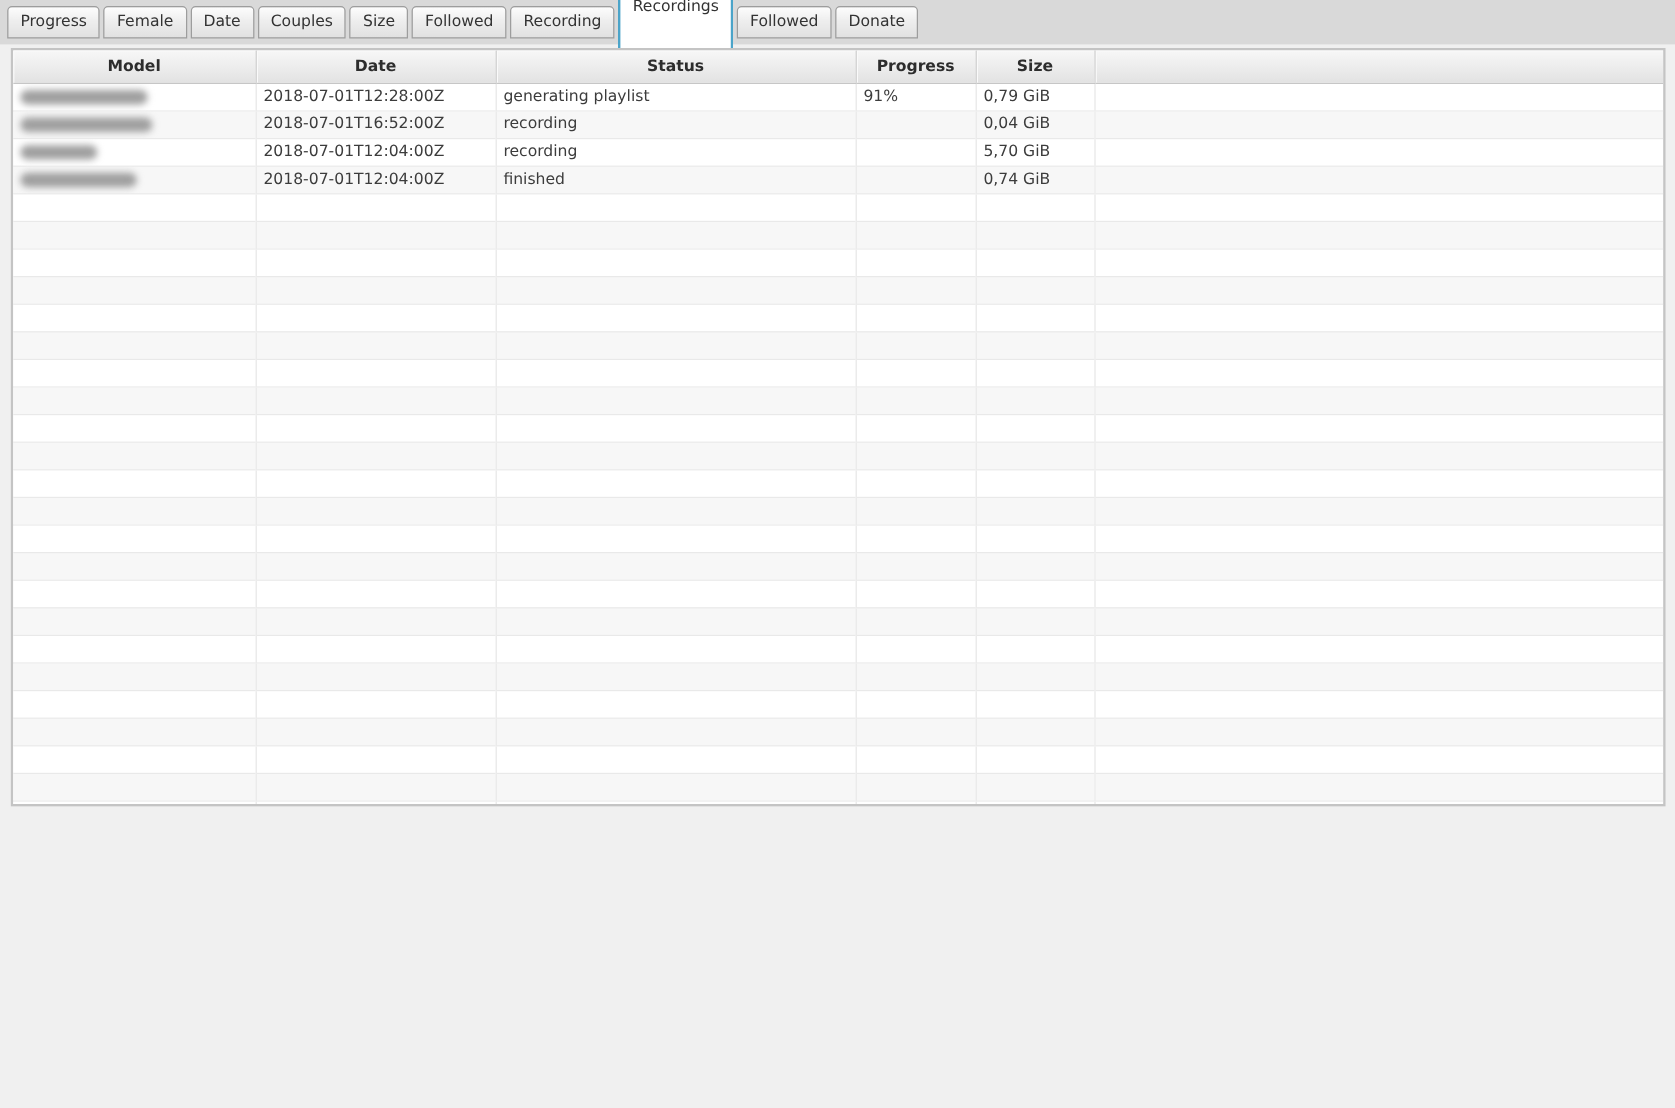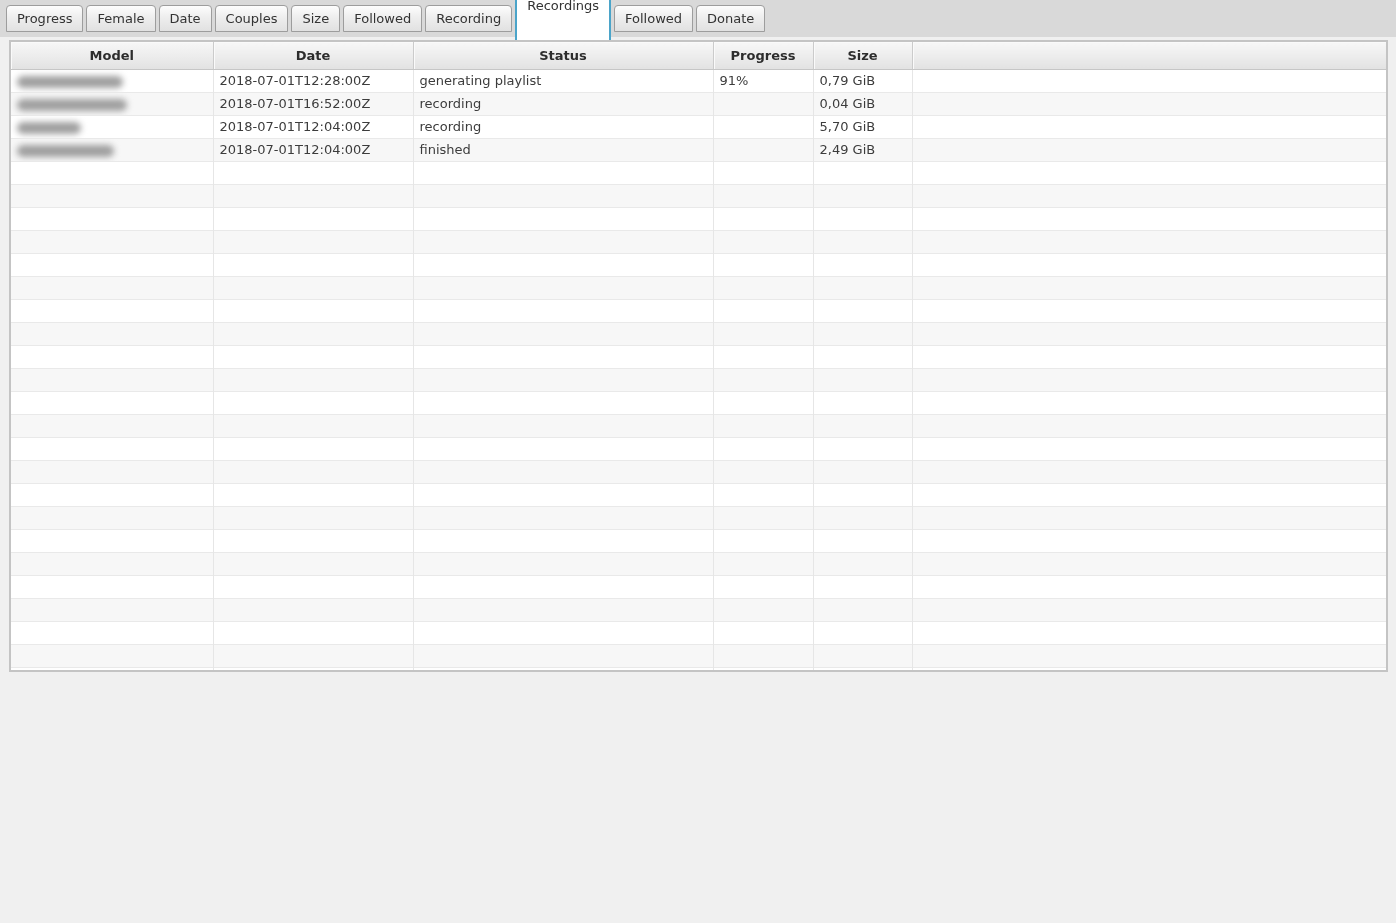--- a/index.html
+++ b/index.html
@@ -154,21 +154,21 @@
           <td>recording</td>
           <td></td>
           <td>5,70 GiB</td>
           <td></td>
         </tr>
         <tr>
           <td><span class="blur-name" style="width: 97px;"></span></td>
           <td>2018-07-01T12:04:00Z</td>
           <td>finished</td>
           <td></td>
-          <td>2,49 GiB</td>
+          <td>0,74 GiB</td>
           <td></td>
         </tr>
         <tr>
           <td></td>
           <td></td>
           <td></td>
           <td></td>
           <td></td>
           <td></td>
         </tr>

